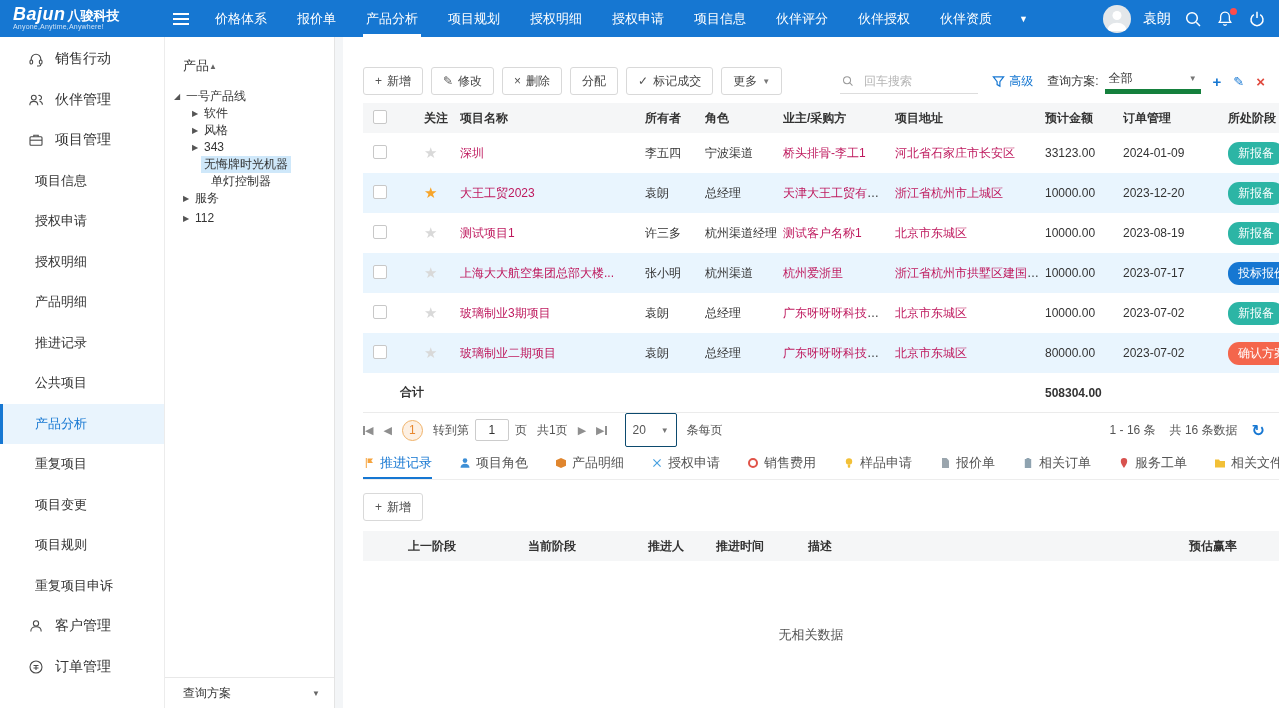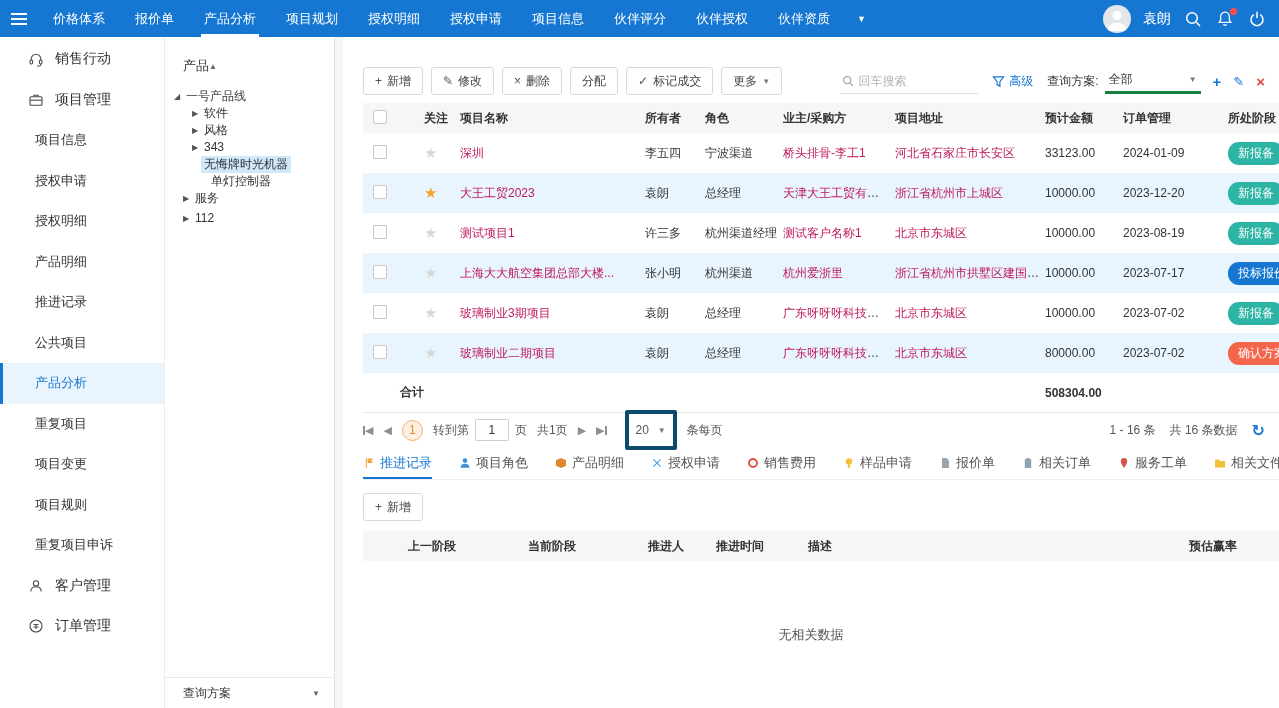--- a/index.html
+++ b/index.html
@@ -45,26 +45,26 @@
 .mt3{margin-top:3px}
 .tree-foot{position:absolute;bottom:0;left:0;right:0;height:31px;border-top:1px solid #e8e8e8;display:flex;align-items:center;justify-content:space-between;padding:0 14px 0 18px;font-size:12px;cursor:pointer}
 .gapbar{width:8px;background:#f3f5f7;flex-shrink:0}
 .main{flex:1;min-width:0;display:flex;flex-direction:column;padding-top:30px;overflow:hidden}
 
 
 .toolbar{display:flex;align-items:center;margin:0 14px 8px 20px;height:28px;flex-shrink:0}
 .btn{height:28px;display:inline-flex;align-items:center;gap:5px;padding:0 11px;background:#fff;border:1px solid #d9d9d9;border-radius:3px;font-size:12px;color:#444;margin-right:8px;cursor:pointer;white-space:nowrap}
 .bi{font-size:12px;color:#555;line-height:1}
 .caret{font-size:8px;color:#777}
-.search{margin-left:auto;display:flex;align-items:center;gap:4px;border-bottom:1px solid #ddd;height:26px;width:138px;padding:0 2px}
+.search{margin-left:auto;display:flex;align-items:center;gap:10px;border-bottom:1px solid #ddd;height:26px;width:138px;padding:0 2px}
 .search input{border:0;outline:0;font-size:12px;width:100%;color:#333;background:transparent}
 .search input::placeholder{color:#b5b5b5}
 .adv{display:flex;align-items:center;gap:4px;color:#1677d2;font-size:12px;margin:0 14px;cursor:pointer;white-space:nowrap}
 .plan-lbl{font-size:12px;white-space:nowrap}
-.plan-sel{display:flex;align-items:center;justify-content:space-between;width:96px;height:26px;border-bottom:3px solid #15803d;margin-left:6px;padding:0 4px;font-size:12px;cursor:pointer}
+.plan-sel{display:flex;align-items:center;justify-content:space-between;width:96px;height:26px;border-bottom:5px solid #15803d;margin-left:6px;padding:0 4px;font-size:12px;cursor:pointer}
 .mini{font-size:15px;font-weight:bold;margin-left:12px;cursor:pointer;line-height:1}
 .mini.blue{color:#1677d2}.mini.red{color:#e04a3f}.mini.pencil{font-size:13px}
 
 
 .grid{flex-shrink:0;margin-left:20px}
 .thead,.trow,.total{width:1000px}
 .thead{display:flex;align-items:center;height:30px;background:#f5f6f7;font-size:12px;font-weight:bold}
 .trow{display:flex;align-items:center;height:40px;font-size:12px}
 .trow.alt{background:#e9f5fe}
 .c{flex-shrink:0;white-space:nowrap;overflow:hidden;text-overflow:ellipsis;padding-right:6px}
@@ -83,39 +83,46 @@
 .total .sp{width:585px;flex-shrink:0}
 
 
 .pager{display:flex;align-items:center;height:34px;margin:0 14px 0 20px;font-size:12px;color:#555;flex-shrink:0}
 .pg{color:#8f8f8f;font-size:11px;margin-right:10px;cursor:pointer;display:inline-flex;align-items:center;line-height:1}
 .vbar{width:2px;height:9px;background:#8f8f8f;display:inline-block}
 .pgnum{width:21px;height:21px;border-radius:50%;background:#fdf0e3;border:1px solid #f0b269;color:#e8872e;display:flex;align-items:center;justify-content:center;font-size:12px;margin-right:10px;cursor:pointer}
 .goto{display:flex;align-items:center;gap:6px;margin-right:10px}
 .goto input{width:34px;height:22px;border:1px solid #ccc;border-radius:2px;text-align:center;font-size:12px;color:#333;outline:none}
 .tpages{margin-right:10px}
-.psize{display:flex;align-items:center;justify-content:space-between;width:52px;height:24px;border:4px solid #0c4a6e;border-radius:2px;padding:16px 7px;margin:0 10px 0 8px;cursor:pointer}
+.psize{display:flex;align-items:center;justify-content:space-between;width:52px;height:24px;border:1px solid #0c4a6e;border-radius:2px;padding:16px 7px;margin:0 10px 0 8px;cursor:pointer}
 .pright{margin-left:auto;display:flex;align-items:center;gap:14px}
 .refresh{color:#1677d2;font-size:16px;font-weight:bold;cursor:pointer}
 
 
 .tabs{display:flex;align-items:stretch;height:33px;margin-left:20px;border-bottom:1px solid #ededed;flex-shrink:0}
 .tab{display:flex;align-items:center;gap:5px;margin-right:27px;font-size:13px;color:#555;cursor:pointer;position:relative;white-space:nowrap}
 .tab.active{color:#1677d2}
 .tab.active::after{content:"";position:absolute;left:0;right:0;bottom:0;height:2px;background:#1677d2}
 .tico{display:flex;align-items:center}
 .d-toolbar{margin:13px 0 10px 20px;flex-shrink:0}
 .dhead{display:flex;align-items:center;height:30px;background:#f5f6f7;font-size:12px;font-weight:bold;margin-left:20px;flex-shrink:0}
 .dc1{width:165px;padding-left:45px}.dc2{width:120px}.dc3{width:68px}.dc4{width:92px}.dc5{flex:1}.dc6{width:150px;padding-left:60px}
 .empty{text-align:center;margin-top:65px;font-size:13px;color:#555}
 </style>
 </head>
 <body>
 
 <div class="topnav">
+  <div class="logo">
+    <div class="logo-row">
+      <span class="brand">Bajun</span>
+      <span class="brand-cn">八骏科技</span>
+    </div>
+    <div class="tagline">Anyone,Anytime,Anywhere!</div>
+  </div>
   <div class="hamburger">
       <i></i>
       <i></i>
       <i></i>
     </div>
   <div class="nav">
     <div class="nav-item">
         <span>价格体系</span>
       </div>
     <div class="nav-item">
@@ -181,20 +188,29 @@
 
   <div class="sidebar">
     <div class="sgroup">
       <svg width="16" height="16" viewBox="0 0 16 16" fill="none" stroke="#4a4a4a" stroke-width="1.1">
           <path d="M3.2 9.5V8a4.8 4.8 0 0 1 9.6 0v1.5"></path>
           <rect x="2" y="9" width="2.6" height="4" rx="1.2"></rect>
           <rect x="11.4" y="9" width="2.6" height="4" rx="1.2"></rect>
           <path d="M12.8 13v.4a1.6 1.6 0 0 1-1.6 1.6H9"></path>
         </svg>
       <span>销售行动</span>
+    </div>
+    <div class="sgroup">
+      <svg width="16" height="16" viewBox="0 0 16 16" fill="none" stroke="#4a4a4a" stroke-width="1.1">
+          <circle cx="5.8" cy="5.6" r="2.4"></circle>
+          <path d="M1.8 13.2c0-2.3 1.8-3.8 4-3.8s4 1.5 4 3.8"></path>
+          <path d="M10.4 3.6a2.2 2.2 0 1 1 .8 4.2"></path>
+          <path d="M11.6 9.3c1.7.4 2.8 1.7 2.8 3.5"></path>
+        </svg>
+      <span>伙伴管理</span>
     </div>
     <div class="sgroup">
       <svg width="16" height="16" viewBox="0 0 16 16" fill="none" stroke="#4a4a4a" stroke-width="1.1">
           <rect x="2" y="4.8" width="12" height="8.4" rx="1"></rect>
           <path d="M5.8 4.8V3.2h4.4v1.6"></path>
           <path d="M2 8.2h12"></path>
         </svg>
       <span>项目管理</span>
     </div>
     <div class="ssub">

